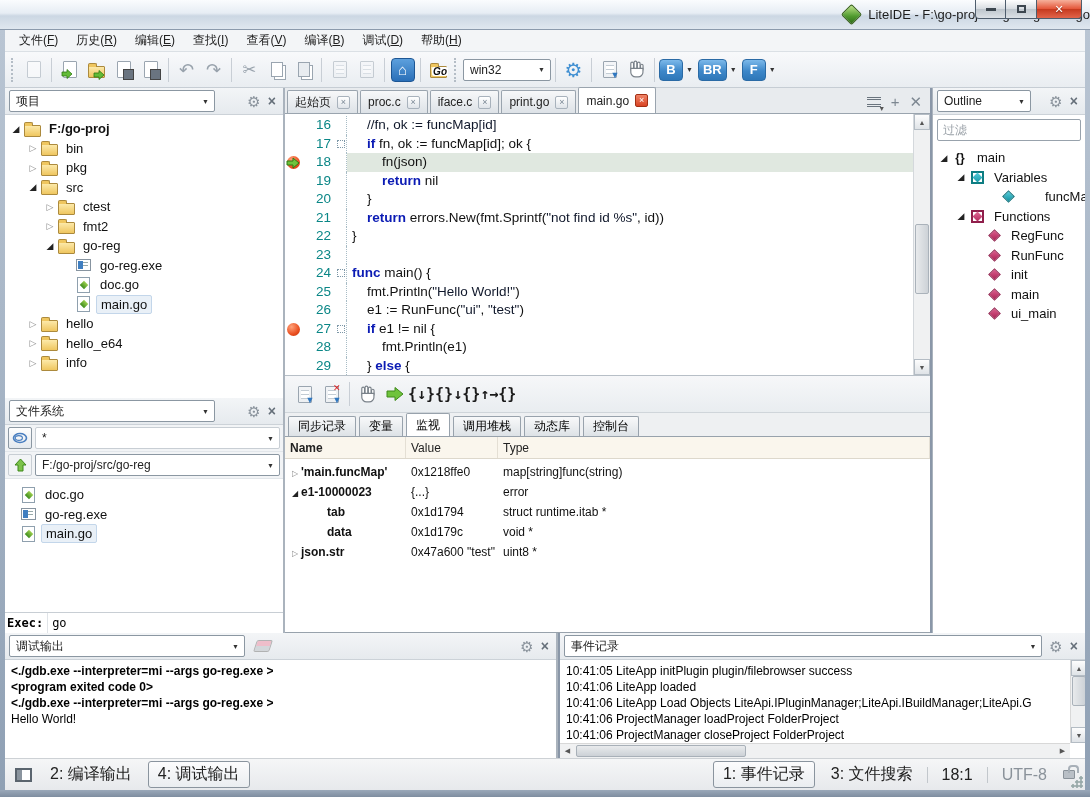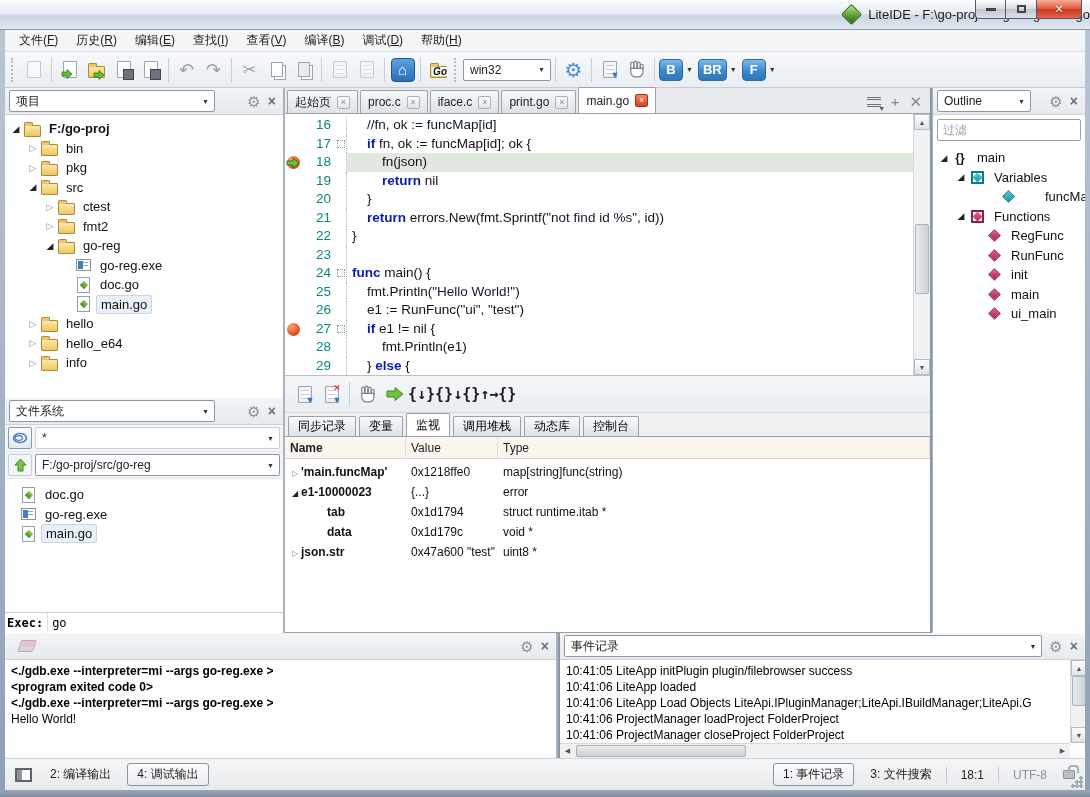--- a/index.html
+++ b/index.html
@@ -123,21 +123,21 @@
 .bl-panel{position:absolute;left:5px;top:633px;width:553px;height:125px;background:#fff;border-right:2px solid #aab3bd;display:flex;flex-direction:column;}
 .br-panel{position:absolute;left:560px;top:633px;right:5px;height:125px;background:#fff;display:flex;flex-direction:column;}
 .console{flex:1;background:#fff;font-family:"DejaVu Sans Mono","Liberation Mono",monospace;font-size:12px;line-height:16px;padding:3px 6px;overflow:hidden;position:relative;}
 .console .b{font-weight:bold;}
 .eraser{width:16px;height:12px;transform:skewX(-18deg);background:linear-gradient(#efb6c4 0 55%,#cfd3d7 55%);border:1px solid #a8a8a8;border-radius:2px;margin-left:10px;opacity:.85;}
 .elog-scroll-v{position:absolute;right:0;top:0;bottom:15px;width:15px;background:#f0f1f2;border-left:1px solid #d8d8d8;}
 .elog-scroll-h{position:absolute;left:0;right:15px;bottom:0;height:15px;background:#f0f1f2;border-top:1px solid #d8d8d8;}
 .hs-thumb{position:absolute;top:1px;height:12px;background:linear-gradient(#e9ebed,#ccd1d6);border:1px solid #a8b0b8;border-radius:2px;}
 .hs-btn{position:absolute;top:0;width:15px;height:14px;text-align:center;font-size:7px;color:#555;line-height:14px;}
 
-.statusbar{position:absolute;left:5px;right:5px;top:758px;height:32px;background:linear-gradient(#f5f6f7,#e7e9ec);border-top:1px solid #cdd1d5;display:flex;align-items:center;font-size:12px;color:#222;padding:0 10px;}
+.statusbar{position:absolute;left:5px;right:5px;top:758px;height:32px;background:linear-gradient(#f5f6f7,#e7e9ec);border-top:1px solid #cdd1d5;display:flex;align-items:center;font-size:16px;color:#222;padding:0 10px;}
 .sb-box{border:1px solid #8a949e;border-radius:3px;padding:2px 9px;background:linear-gradient(#fcfcfd,#eaedf0);}
 .sb-plain{padding:2px 6px;}
 .sb-sep{width:1px;height:16px;background:#c2c7cc;margin:0 8px;}
 .sb-right{margin-left:auto;display:flex;align-items:center;}
 .sb-icon{width:17px;height:14px;border:2px solid #5a646e;background:#fff;position:relative;margin-right:12px;}
 .sb-icon::before{content:"";position:absolute;left:0;top:0;bottom:0;width:5px;background:#8a949e;}
 .dim-txt{color:#8a929a;}
 .lock{width:12px;height:9px;background:#b9bfc6;border:1px solid #8a929a;border-radius:1px;position:relative;margin-left:10px;}
 .lock::before{content:"";position:absolute;left:4px;top:-6px;width:7px;height:6px;border:2px solid #a8b0b8;border-bottom:none;border-radius:4px 4px 0 0;}
 .grip{position:absolute;right:2px;bottom:2px;width:12px;height:12px;background:
@@ -745,20 +745,24 @@
         <span class="ticon">
           <span style="width: 9px; height: 9px; transform: rotate(45deg); background: linear-gradient(135deg, rgb(221, 95, 142), rgb(170, 36, 86)); border: 1px solid rgb(143, 31, 75);"></span>
         </span>
         <span class="tlabel">ui_main</span>
       </div>
     </div>
 </div>
 
 <div class="bl-panel">
   <div class="panel-head">
+    <div class="combo" style="width:236px">
+      <span>调试输出</span>
+      <span class="arrow">▼</span>
+    </div>
     <span class="eraser"></span>
     <span class="sp"></span>
     <span class="gear-g">⚙</span>
     <span class="closex">×</span>
   </div>
   <div class="console" id="dbg-console">
       <div class="b">&lt;./gdb.exe --interpreter=mi --args go-reg.exe &gt;</div>
       <div class="b">&lt;program exited code 0&gt;</div>
       <div class="b">&lt;./gdb.exe --interpreter=mi --args go-reg.exe &gt;</div>
       <div>Hello World!</div>

